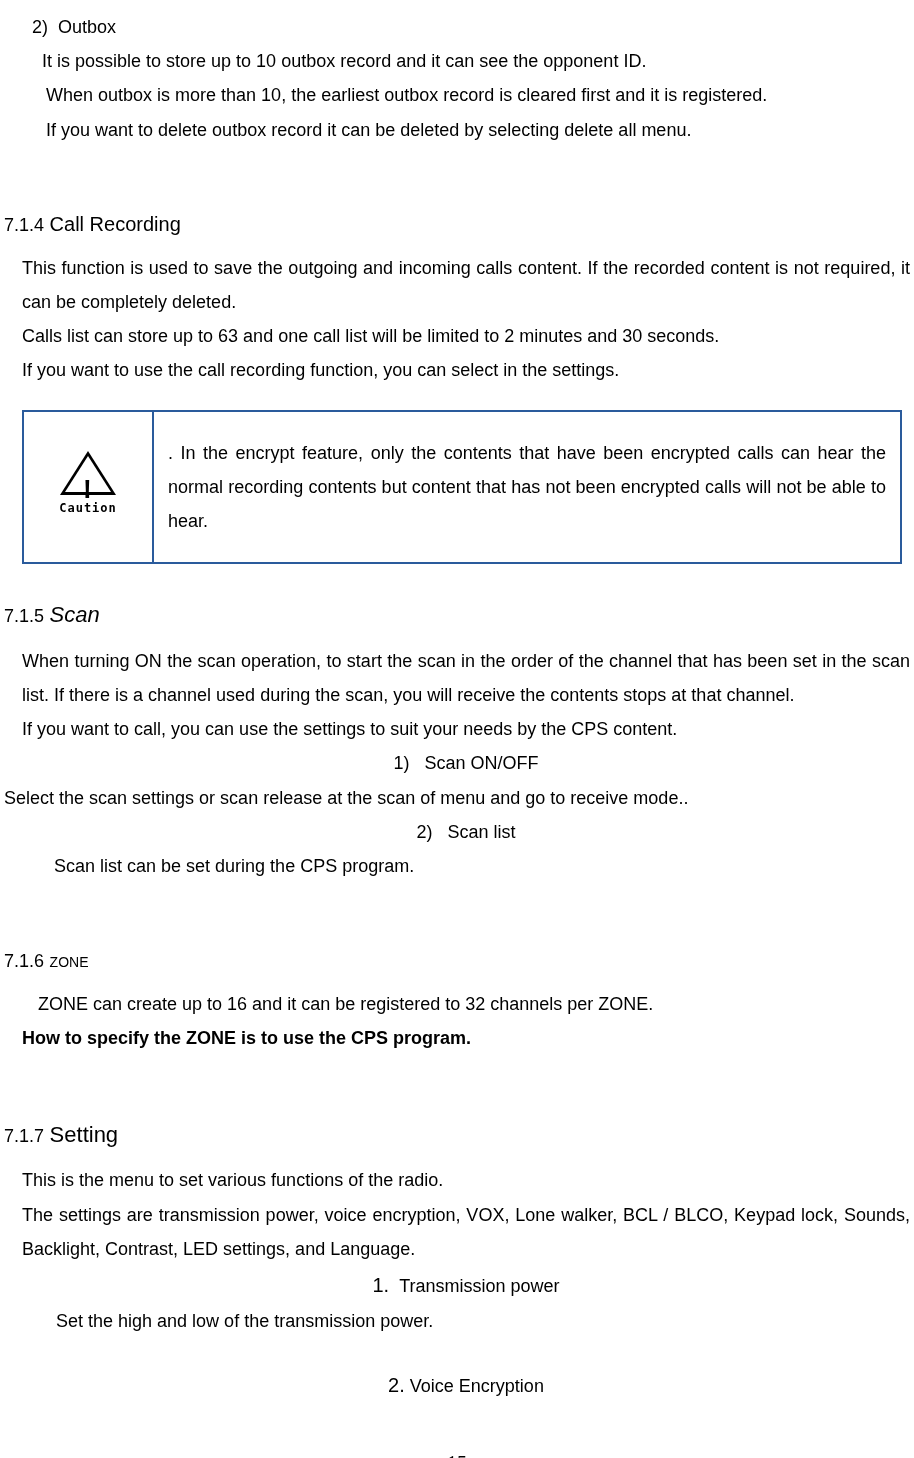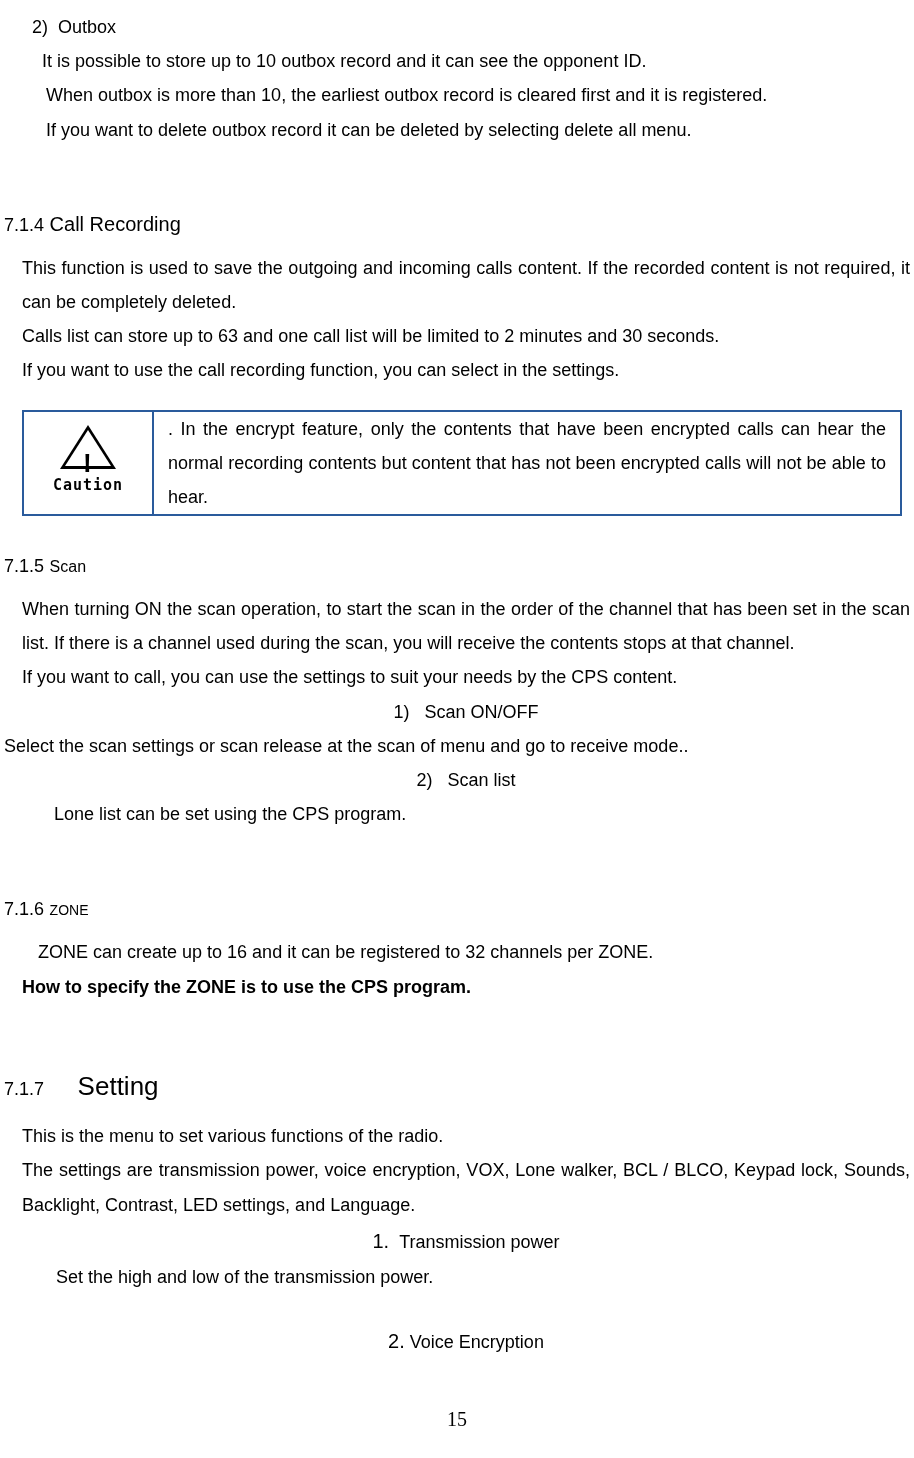--- a/index.html
+++ b/index.html
@@ -55,21 +55,21 @@
     .caution-table td {
       border: 2px solid #2a5b9c;
       vertical-align: middle;
     }
     .caution-icon-cell {
       width: 130px;
       text-align: center;
       padding: 8px;
     }
     .caution-text-cell {
-      padding: 0 14px;
+      padding: 24px 14px;
       text-align: justify;
     }
     .caution-icon {
       display: inline-block;
     }
     .triangle {
       width: 0;
       height: 0;
       border-left: 28px solid transparent;
       border-right: 28px solid transparent;
@@ -91,21 +91,21 @@
     .exclaim {
       position: absolute;
       top: 14px;
       left: -5px;
       font-size: 26px;
       font-weight: bold;
       z-index: 2;
     }
     .caution-label {
       font-family: monospace;
-      font-size: 15px;
+      font-size: 12px;
       font-weight: bold;
       margin-top: 2px;
       letter-spacing: 1px;
     }
     .numbered-item {
       margin-left: 18px;
       text-align: center;
     }
     .numbered-sub {
     }
@@ -154,49 +154,49 @@
         <div class="caution-label">Caution</div>
       </div>
     </td>
     <td class="caution-text-cell">. In the encrypt feature, only the contents that have been encrypted calls can hear the normal recording contents but content that has not been encrypted calls will not be able to hear.</td>
   </tr>
 </tbody>
   </table>
 
 <div class="section-heading">
   <span class="heading-number">7.1.5</span>
-  <span class="section-heading-large" style="font-size:16px;">Scan</span>
+  <span class="section-heading-large" style="font-size:22px;font-style:italic;">Scan</span>
 </div>
 <div class="section-body" style="text-align: justify;">When turning ON the scan operation, to start the scan in the order of the channel that has been set in the scan list. If there is a channel used during the scan, you will receive the contents stops at that channel.</div>
 <div class="section-body">If you want to call, you can use the settings to suit your needs by the CPS content.</div>
 <div class="numbered-item">
   <span>1)</span>
   &nbsp;&nbsp;<span>Scan ON/OFF</span>
 </div>
 <div class="numbered-sub">Select the scan settings or scan release at the scan of menu and go to receive mode..</div>
 <div class="numbered-item">
   <span>2)</span>
   &nbsp;&nbsp;<span>Scan list</span>
 </div>
-<div class="numbered-sub" style="margin-left:50px;">Lone list can be set using the CPS program.</div>
+<div class="numbered-sub" style="margin-left:50px;">Scan list can be set during the CPS program.</div>
 
 <div class="spacer"></div>
 
 <div class="section-heading">
   <span class="heading-number">7.1.6</span>
   <span style="font-size:14px;">ZONE</span>
 </div>
 <div style="margin-left:34px;">ZONE can create up to 16 and it can be registered to 32 channels per ZONE.</div>
 <div style="margin-left:18px;font-weight:bold;">How to specify the ZONE is to use the CPS program.</div>
 
 <div class="spacer"></div>
 
 <div class="section-heading">
   <span class="heading-number">7.1.7</span>
-  <span style="font-size:26px;margin-left:28px;">Setting</span>
+  <span style="font-size:22px;">Setting</span>
 </div>
 <div class="section-body">This is the menu to set various functions of the radio.</div>
 <div class="section-body" style="text-align: justify;">The settings are transmission power, voice encryption, VOX, Lone walker, BCL / BLCO, Keypad lock, Sounds, Backlight, Contrast, LED settings, and Language.</div>
 <div class="numbered-item">
   <span class="setting-num">1.</span>
   &nbsp;<span>Transmission power</span>
 </div>
 <div class="numbered-sub" style="margin-left:52px;">Set the high and low of the transmission power.</div>
 
 <div class="spacer"></div>

